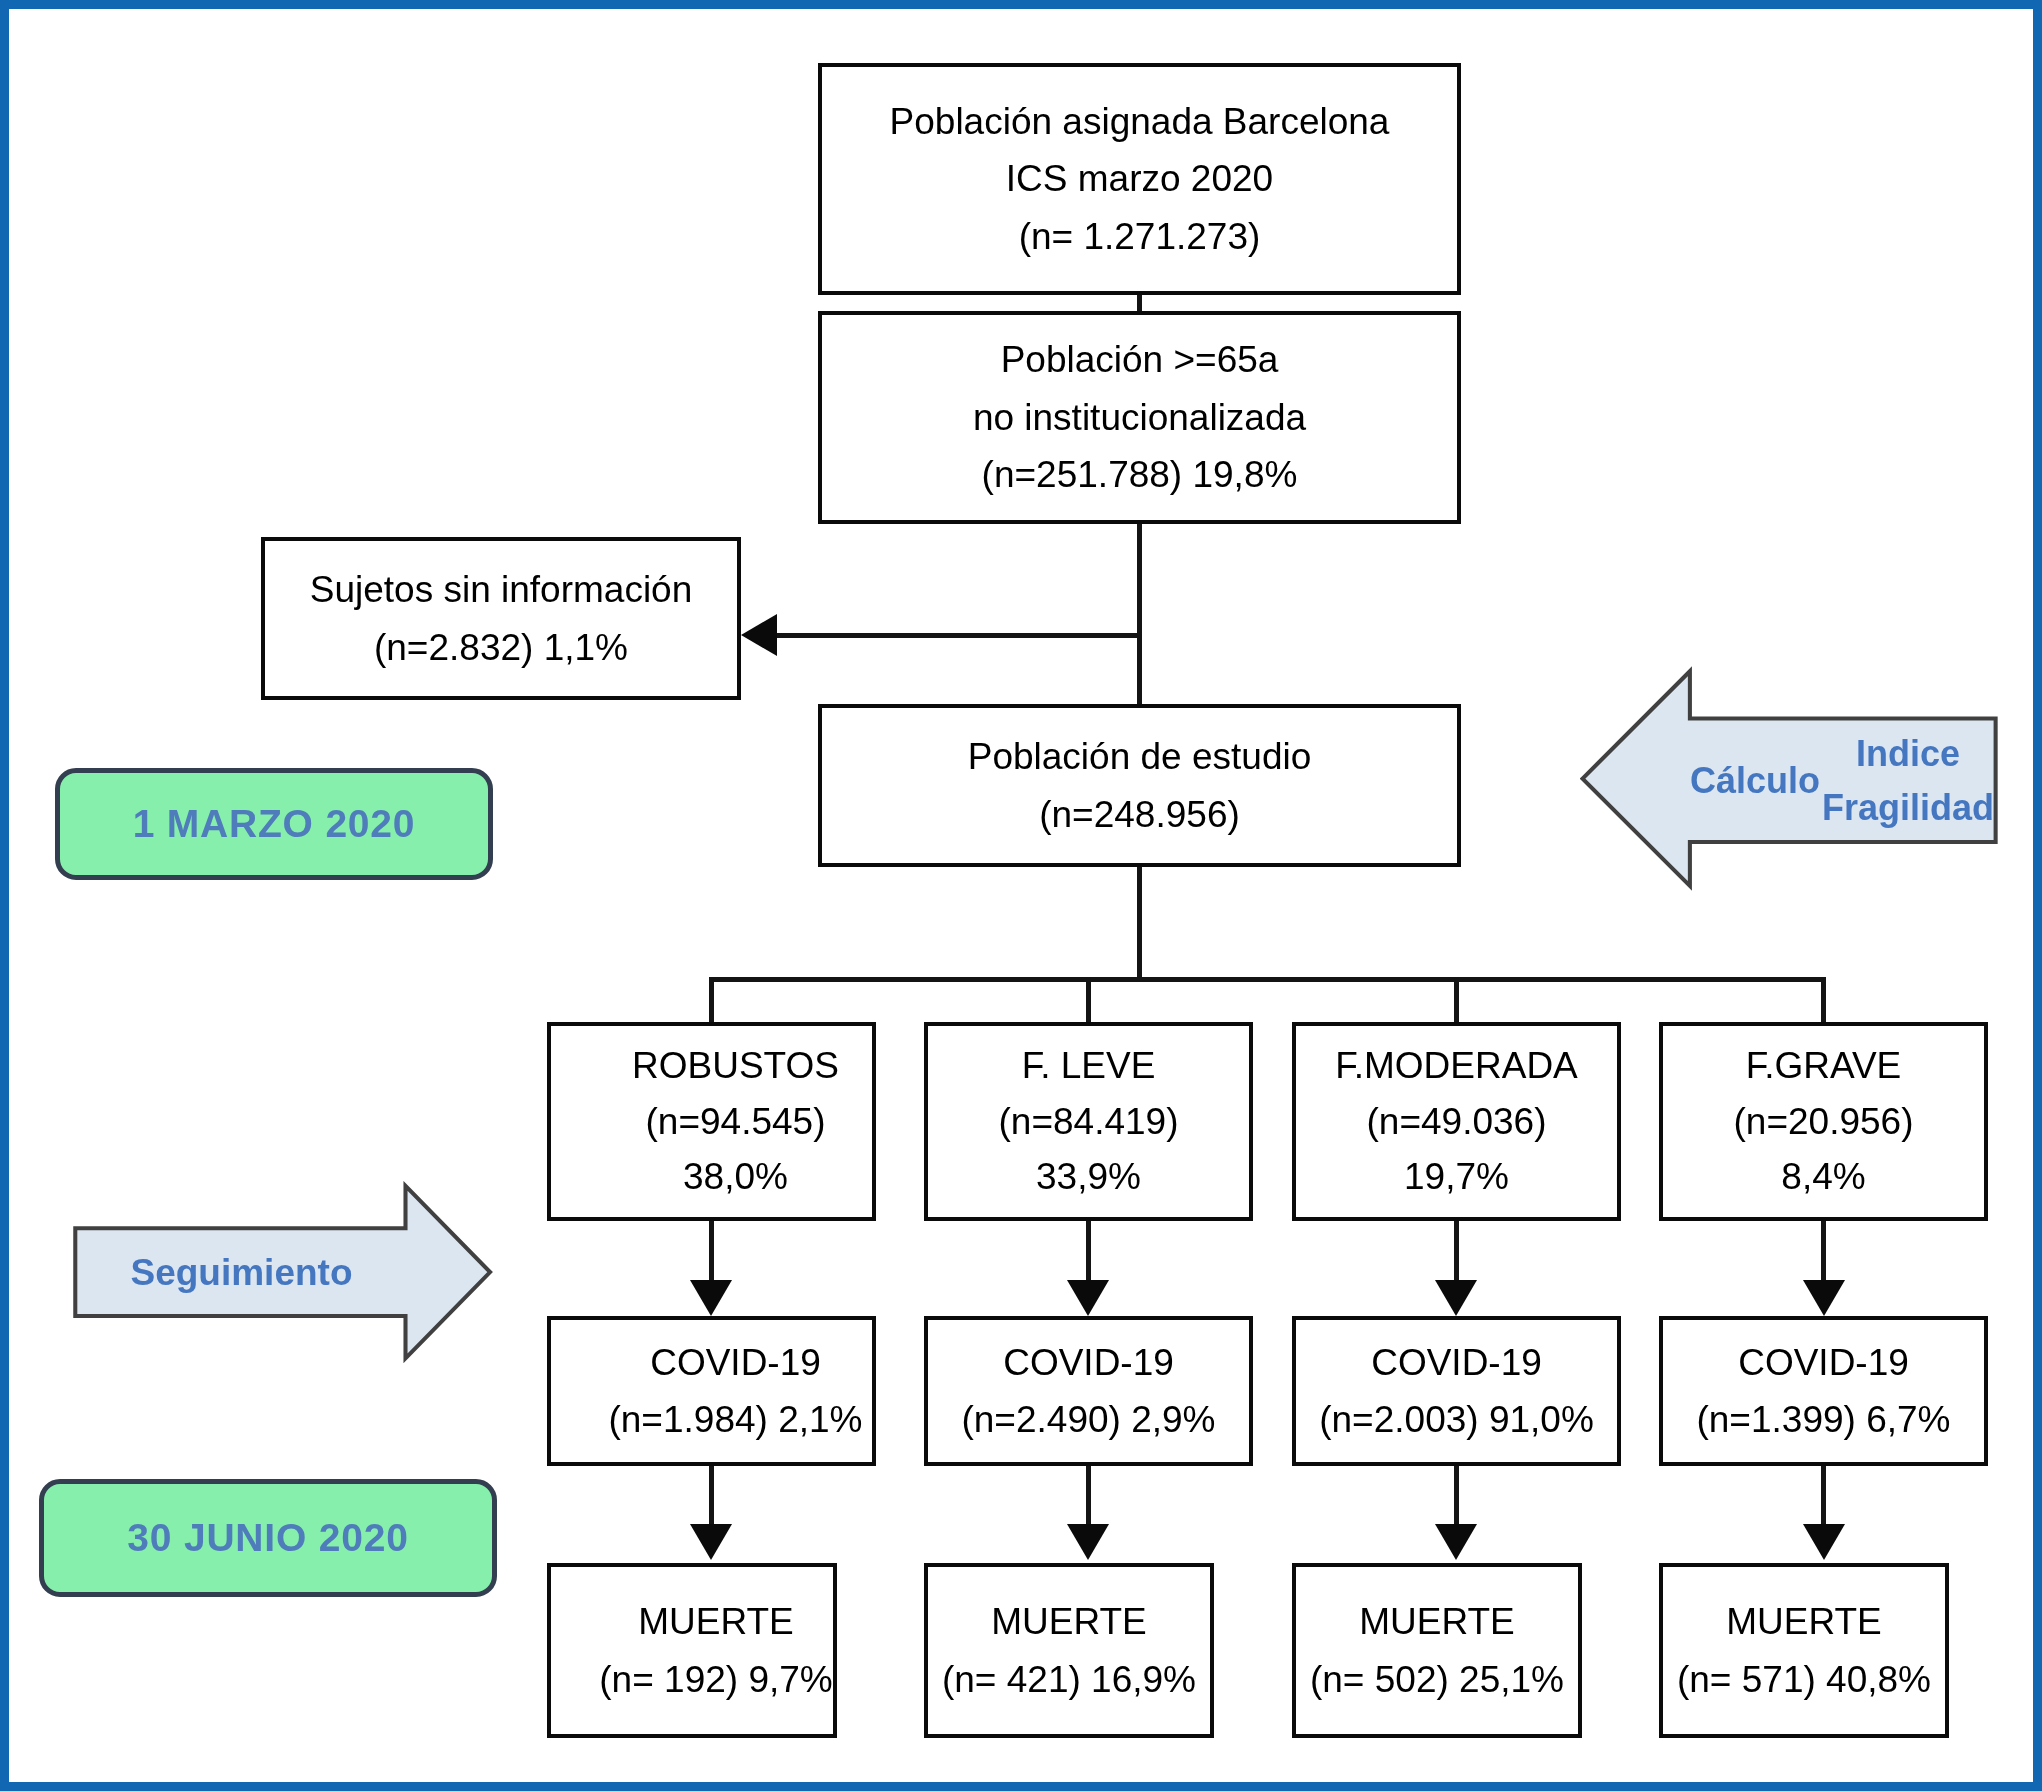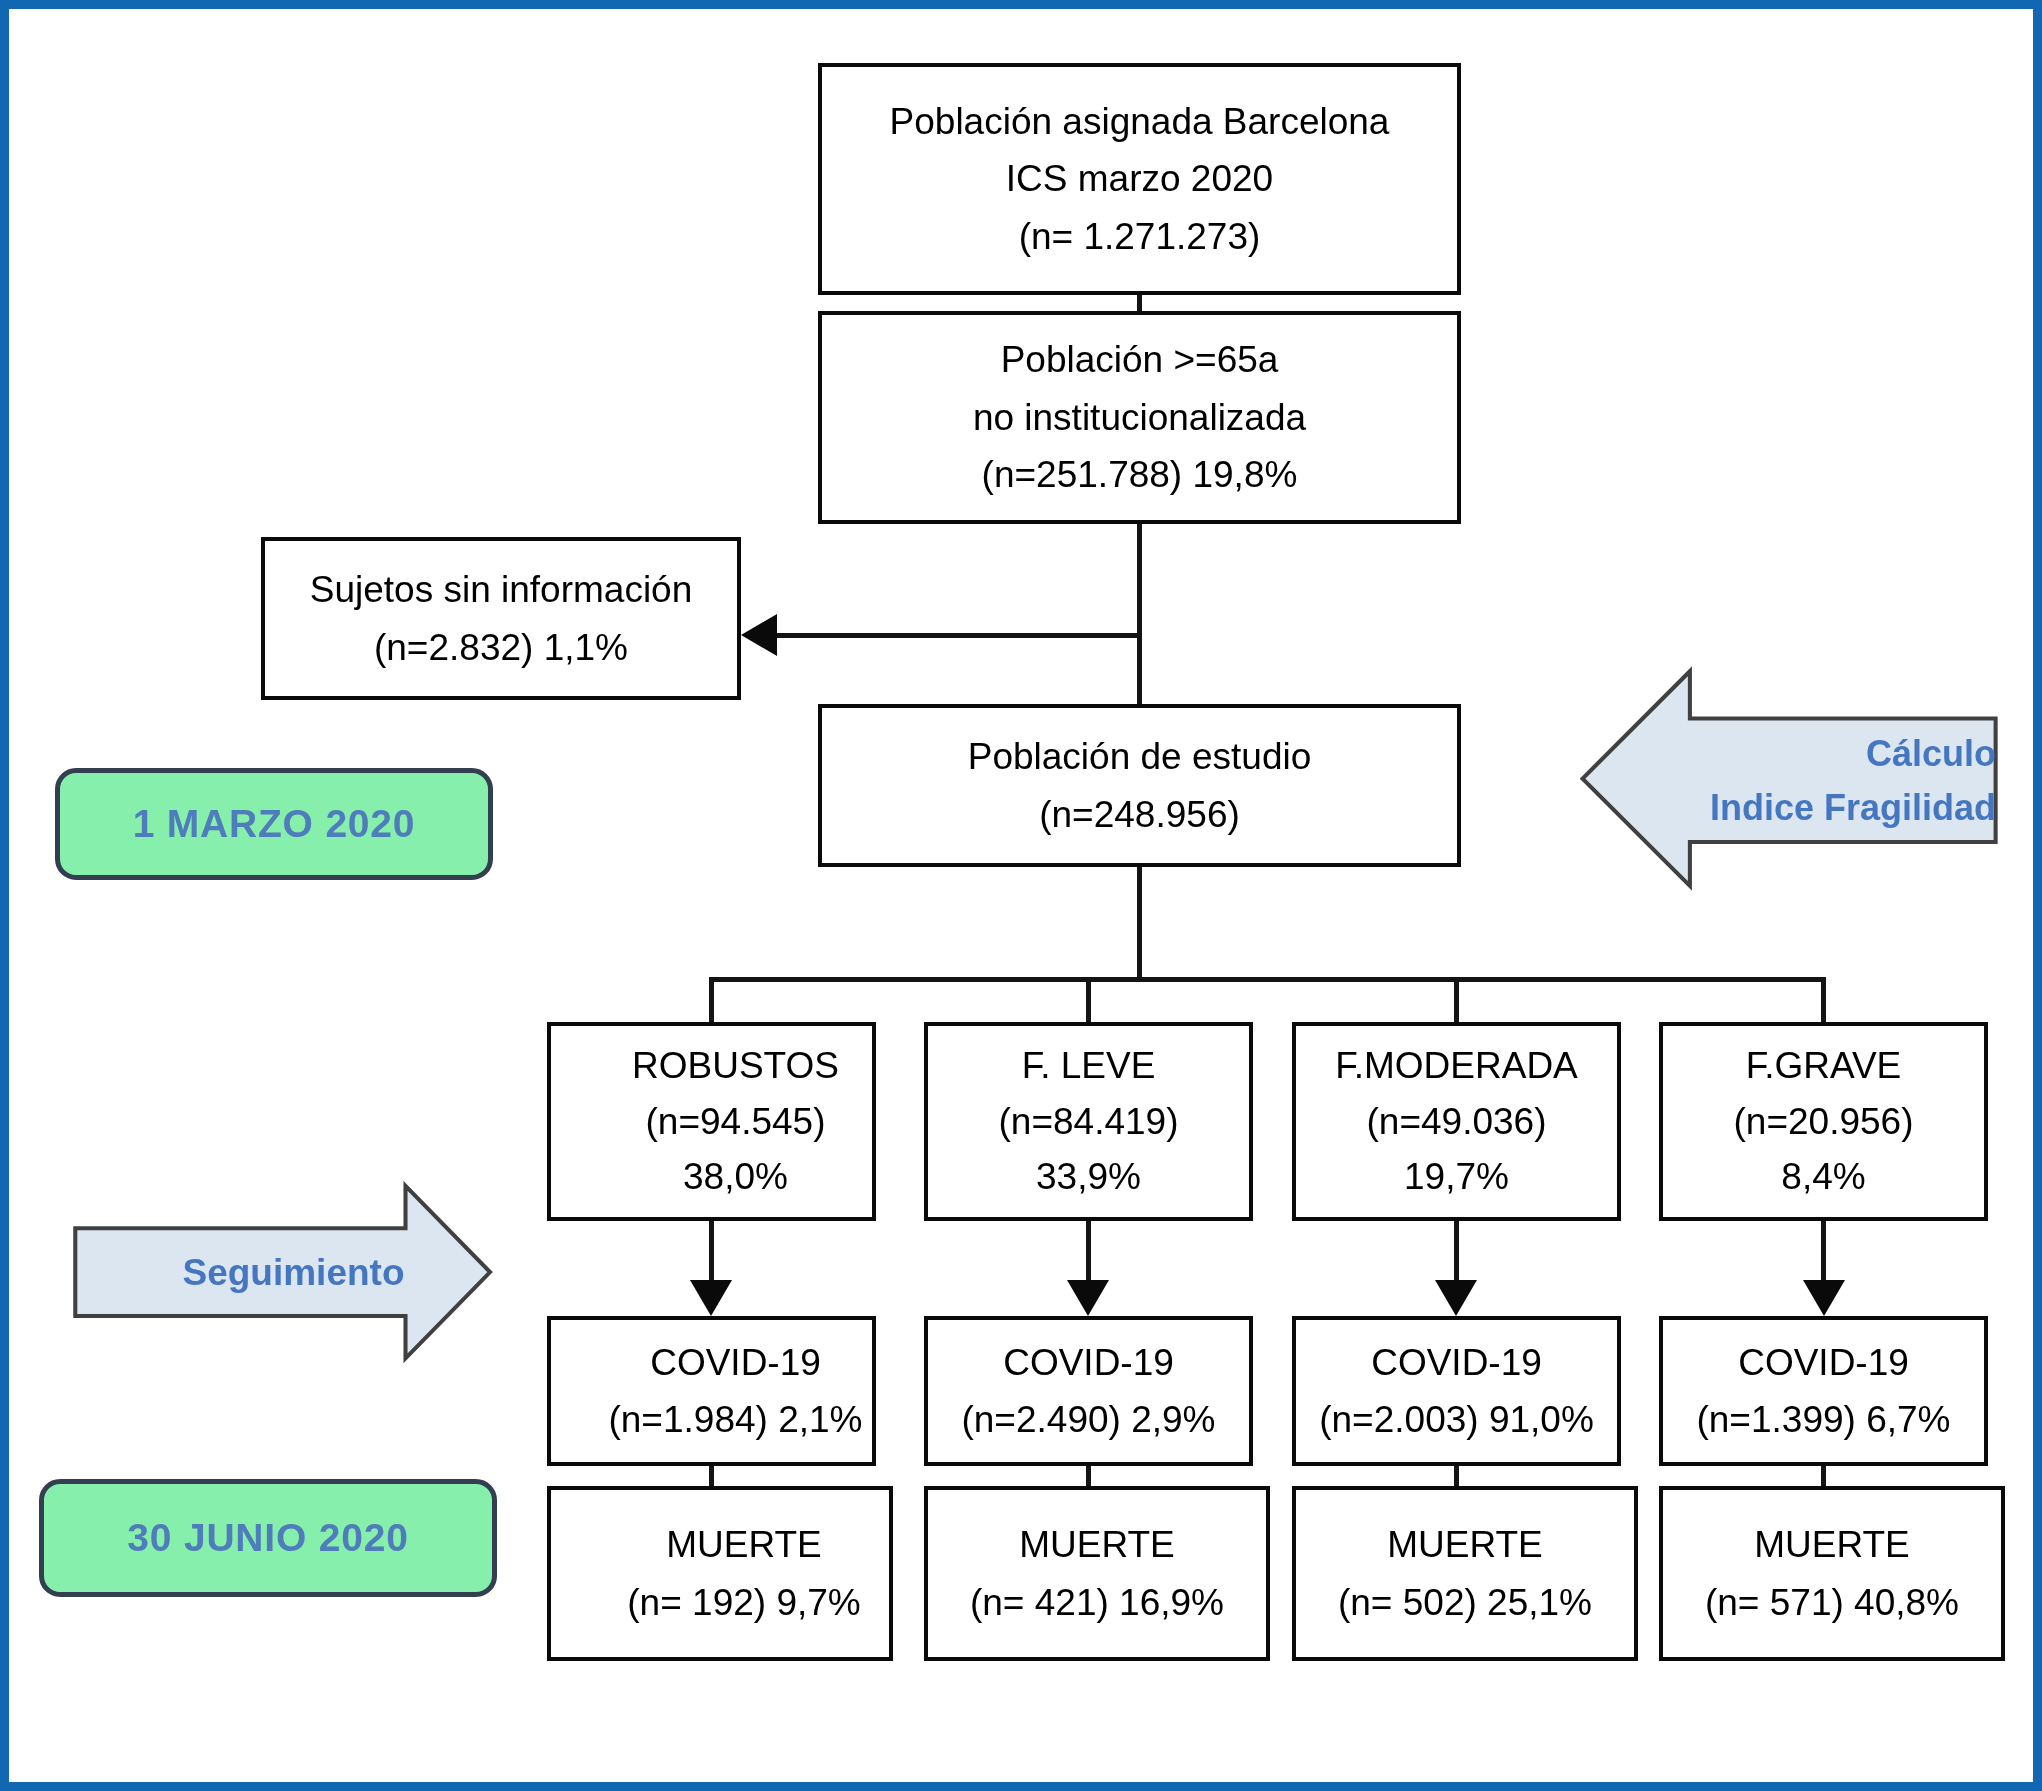--- a/index.html
+++ b/index.html
@@ -16,21 +16,21 @@
   }
   .box span{display:block;}
   
   #box-top{left:818px;top:50px;width:643px;height:232px;margin-top:13px;}
   #box-age{left:818px;top:311px;width:643px;height:213px;}
   #box-excluded{left:261px;top:537px;width:480px;height:163px;}
   #box-study{left:818px;top:704px;width:643px;height:163px;}
   
   .cat{top:1022px;height:199px;width:329px;line-height:1.5;}
   .cov{top:1316px;height:150px;width:329px;}
-  .die{top:1486px;height:175px;width:346px;}
+  .die{top:1563px;height:175px;width:290px;}
   .colA{left:547px;padding-left:48px;} .colB{left:924px;} .colC{left:1292px;} .colD{left:1659px;}
   
   .vline,.hline{position:absolute;background:#141414;}
   .vline{width:4.9px;} .hline{height:4.9px;}
   #v-top-age{left:1137px;top:281px;height:33px;}
   #v-age-study{left:1137px;top:523px;height:183px;}
   #v-study-branch{left:1137px;top:866px;height:116px;}
   #h-branch{left:710px;top:977px;width:1116px;}
   #h-excluded{left:774px;top:633px;width:366px;}
   .stub{top:977px;height:47px;}
@@ -51,21 +51,21 @@
     position:absolute;box-sizing:border-box;background:#86efac;border:5.7px solid #333f50;
     border-radius:21px;display:flex;align-items:center;justify-content:center;
     color:#4f7cba;font-weight:bold;font-size:39px;letter-spacing:0.8px;
   }
   #pill-marzo{left:55px;top:768px;width:438px;height:112px;}
   #pill-junio{left:39px;top:1479px;width:458px;height:118px;}
   
   .block-arrow{position:absolute;}
   .block-arrow svg{display:block;}
   .arrow-text{
-    position:absolute;display:flex;flex-direction:column;align-items:flex-end;justify-content:center;
+    position:absolute;display:flex;flex-direction:row;align-items:center;justify-content:center;
     color:#4577c0;font-weight:bold;text-align:center;line-height:1.5;
   }
   #arrow-seguimiento{left:72px;top:1181px;width:423px;height:183px;}
   #arrow-seguimiento .arrow-text{left:6.5px;top:45px;width:326px;height:94px;font-size:37px;}
   #arrow-calculo{left:1580px;top:655px;width:419px;height:248px;}
   #arrow-calculo .arrow-text{left:110px;top:61px;width:306px;height:129px;font-size:36px;}
 </style>
 </head>
 <body>
 

